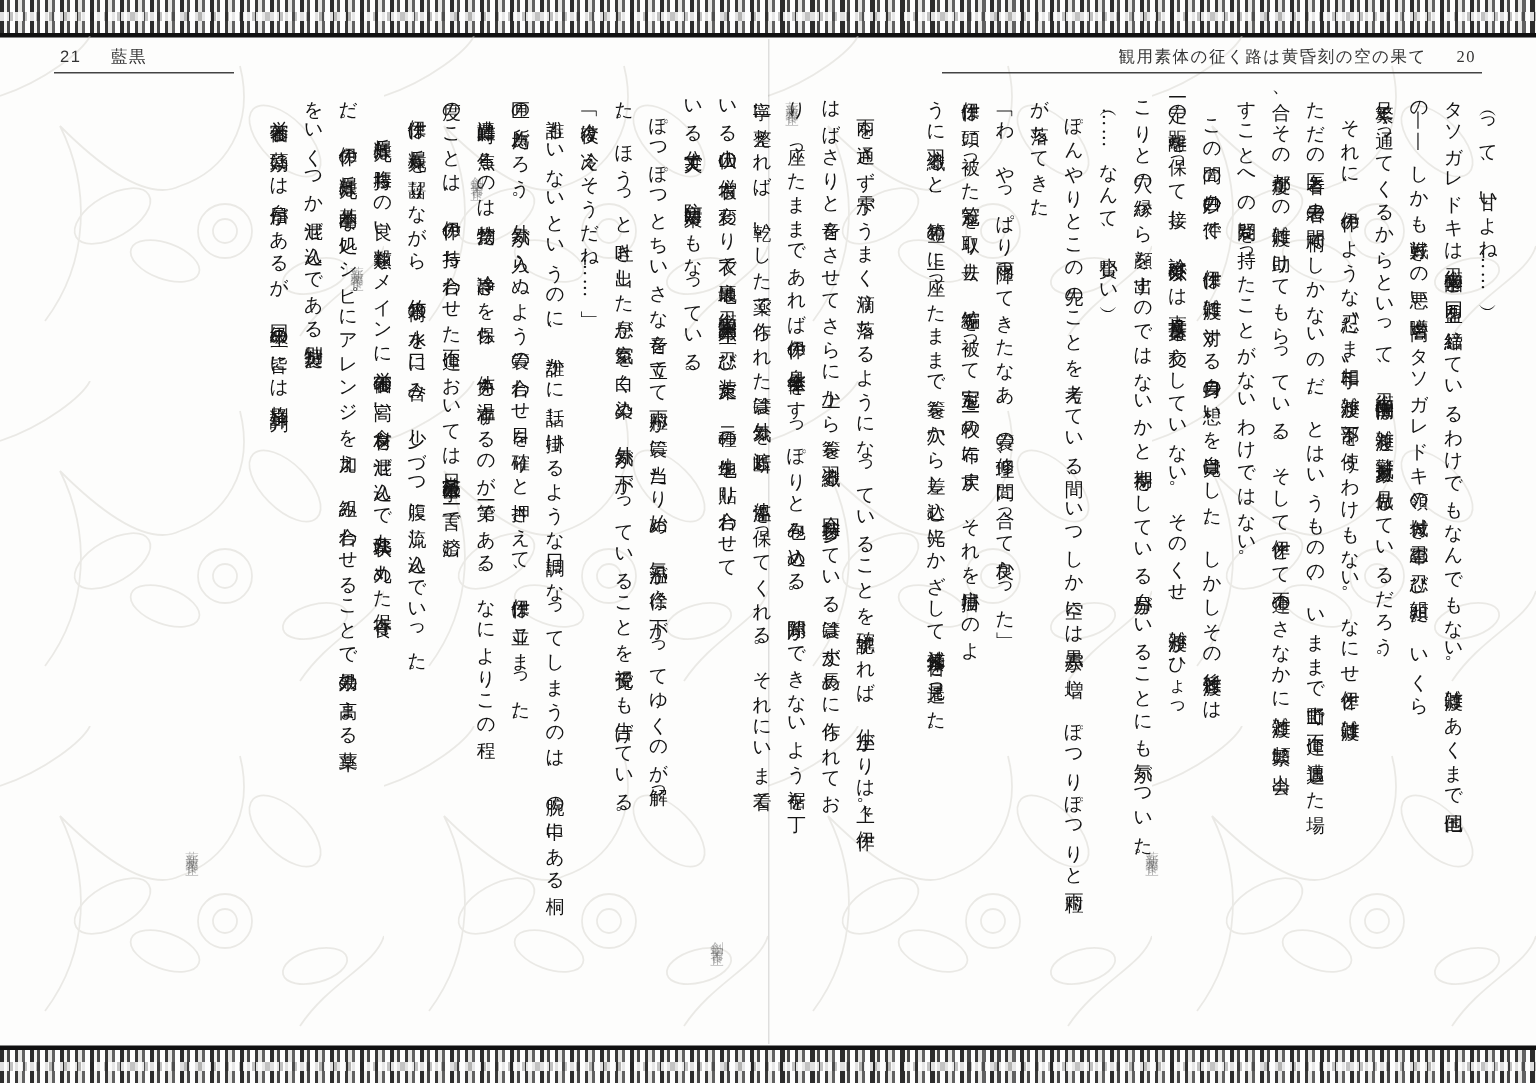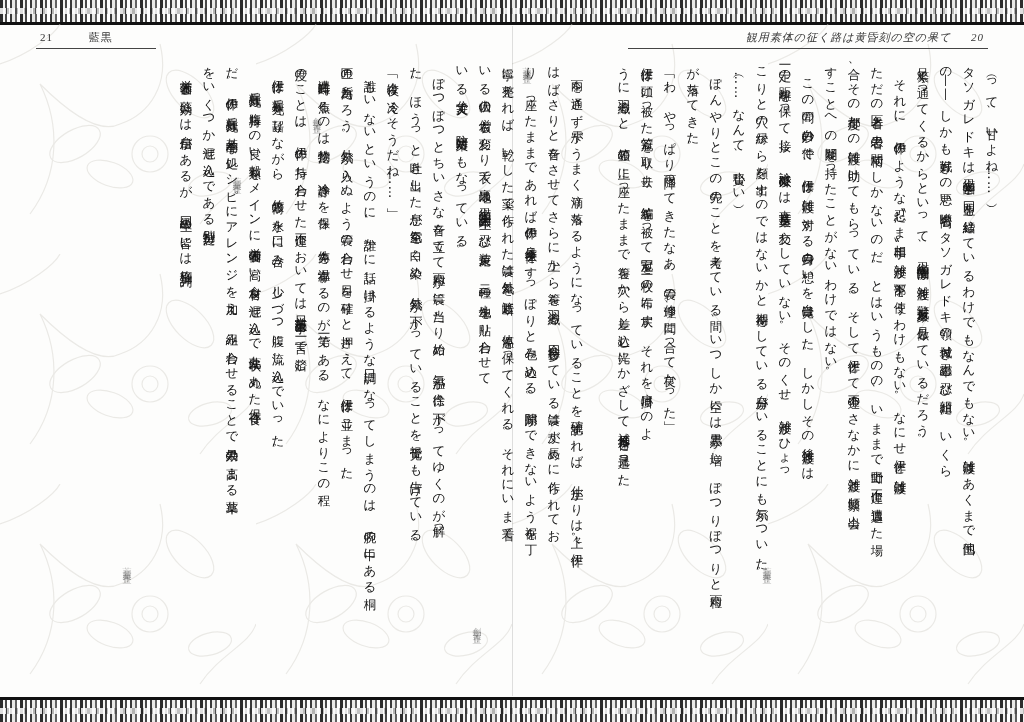--- a/index.html
+++ b/index.html
@@ -80,31 +80,30 @@
   .header-left {
     position: absolute;
     top: 30px;
     left: 40px;
     font-size: 11px;
     letter-spacing: 1px;
     color: #333;
   }
   .header-left .pageno {
     display: inline-block;
-    margin-right: 32px;
-    font-family: Liberation Serif, serif;
+    margin-right: 16px;
+    font-family: Liberation Sans, sans-serif;
   }
   .header-right {
     position: absolute;
     top: 30px;
     right: 40px;
     font-size: 11px;
     letter-spacing: 1px;
     color: #333;
-    font-style: italic;
   }
   .header-right .pageno {
     display: inline-block;
     margin-left: 16px;
   }
   .rule-left {
     position: absolute;
     top: 48px;
     left: 36px;
     width: 120px;

